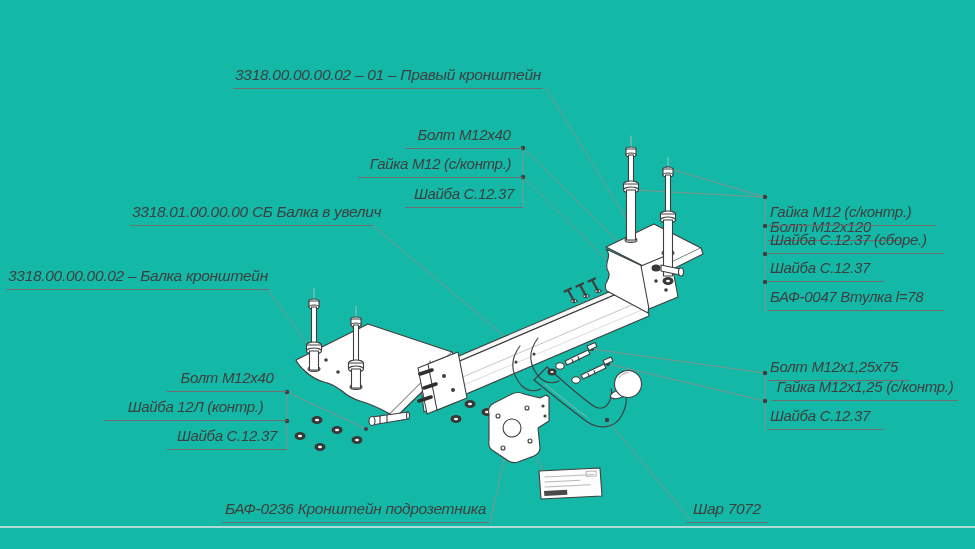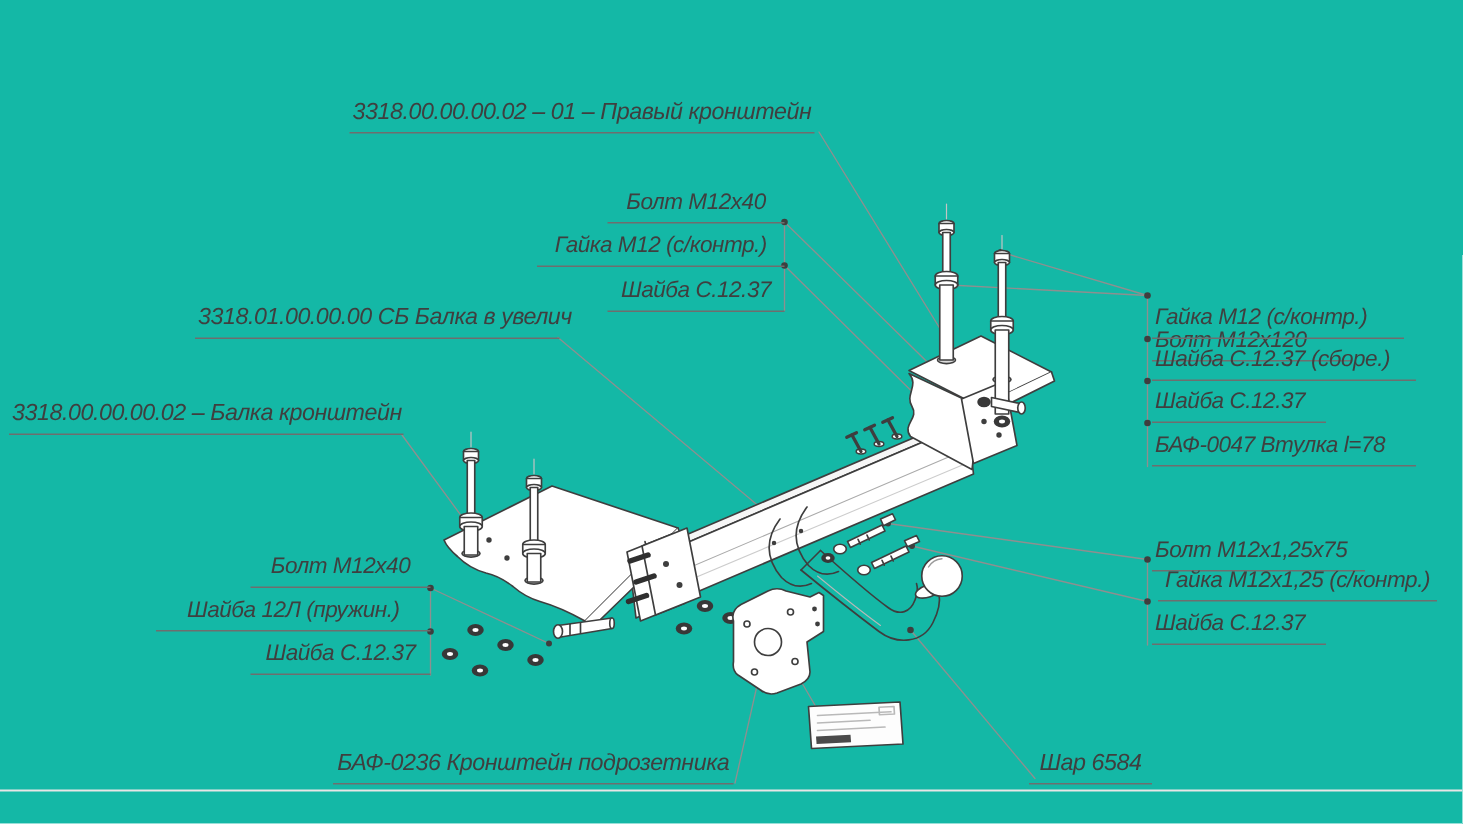--- a/index.html
+++ b/index.html
@@ -256,29 +256,29 @@
 
   <div class="lbl" style="left:405px;top:126px;width:118px;">Болт М12х40</div>
   <div class="lbl" style="left:358px;top:155px;width:165px;">Гайка М12 (с/контр.)</div>
   <div class="lbl" style="left:405px;top:185px;width:118px;">Шайба С.12.37</div>
 
   <div class="lbl big" style="left:130px;top:203px;width:243px;">3318.01.00.00.00 СБ Балка в увелич</div>
 
   <div class="lbl big" style="left:6px;top:267px;width:263px;">3318.00.00.00.02 – Балка кронштейн</div>
 
   <div class="lbl" style="left:167px;top:369px;width:120px;">Болт М12х40</div>
-  <div class="lbl" style="left:104px;top:398px;width:183px;">Шайба 12Л (пружин.)</div>
+  <div class="lbl" style="left:104px;top:398px;width:183px;">Шайба 12Л (контр.)</div>
   <div class="lbl" style="left:167px;top:427px;width:120px;">Шайба С.12.37</div>
 
   <div class="lbl lft" style="left:768px;top:174px;width:133px;margin-top:44px;">Болт М12х120</div>
   <div class="lbl lft" style="left:768px;top:203px;width:168px;">Гайка М12 (с/контр.)</div>
   <div class="lbl lft" style="left:768px;top:231px;width:176px;">Шайба С.12.37 (сборе.)</div>
   <div class="lbl lft" style="left:768px;top:259px;width:116px;">Шайба С.12.37</div>
   <div class="lbl lft" style="left:768px;top:288px;width:176px;">БАФ-0047 Втулка l=78</div>
 
   <div class="lbl lft" style="left:768px;top:358px;width:142px;">Болт М12х1,25х75</div>
   <div class="lbl lft" style="left:772px;top:378px;width:186px;text-align:center;">Гайка М12х1,25 (с/контр.)</div>
   <div class="lbl lft" style="left:768px;top:407px;width:116px;">Шайба С.12.37</div>
 
   <div class="lbl big" style="left:222px;top:500px;width:267px;">БАФ-0236 Кронштейн подрозетника</div>
 
-  <div class="lbl big" style="left:686px;top:500px;width:82px;">Шар 6584</div>
+  <div class="lbl big" style="left:686px;top:500px;width:82px;">Шар 7072</div>
 </div>
 
 </body></html>

